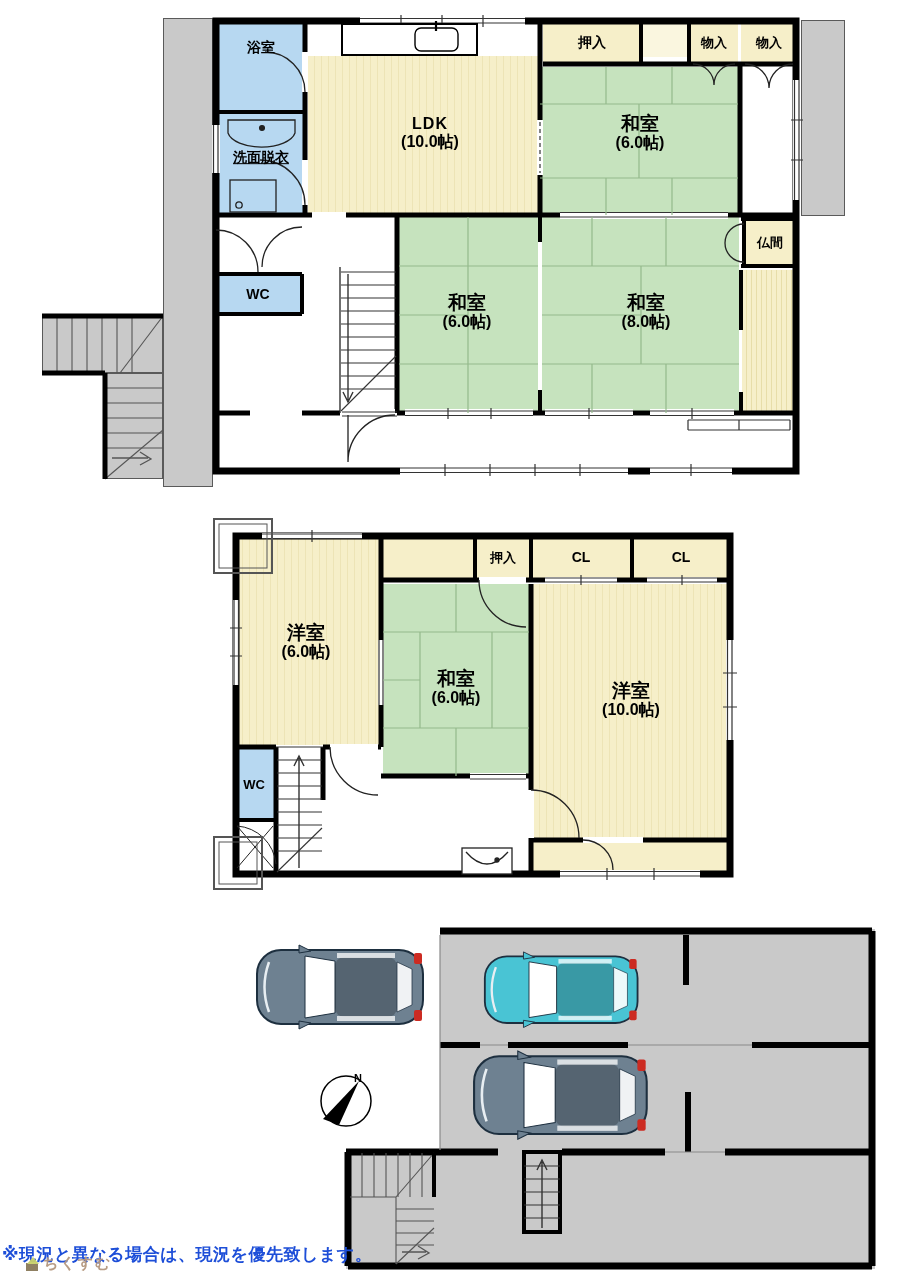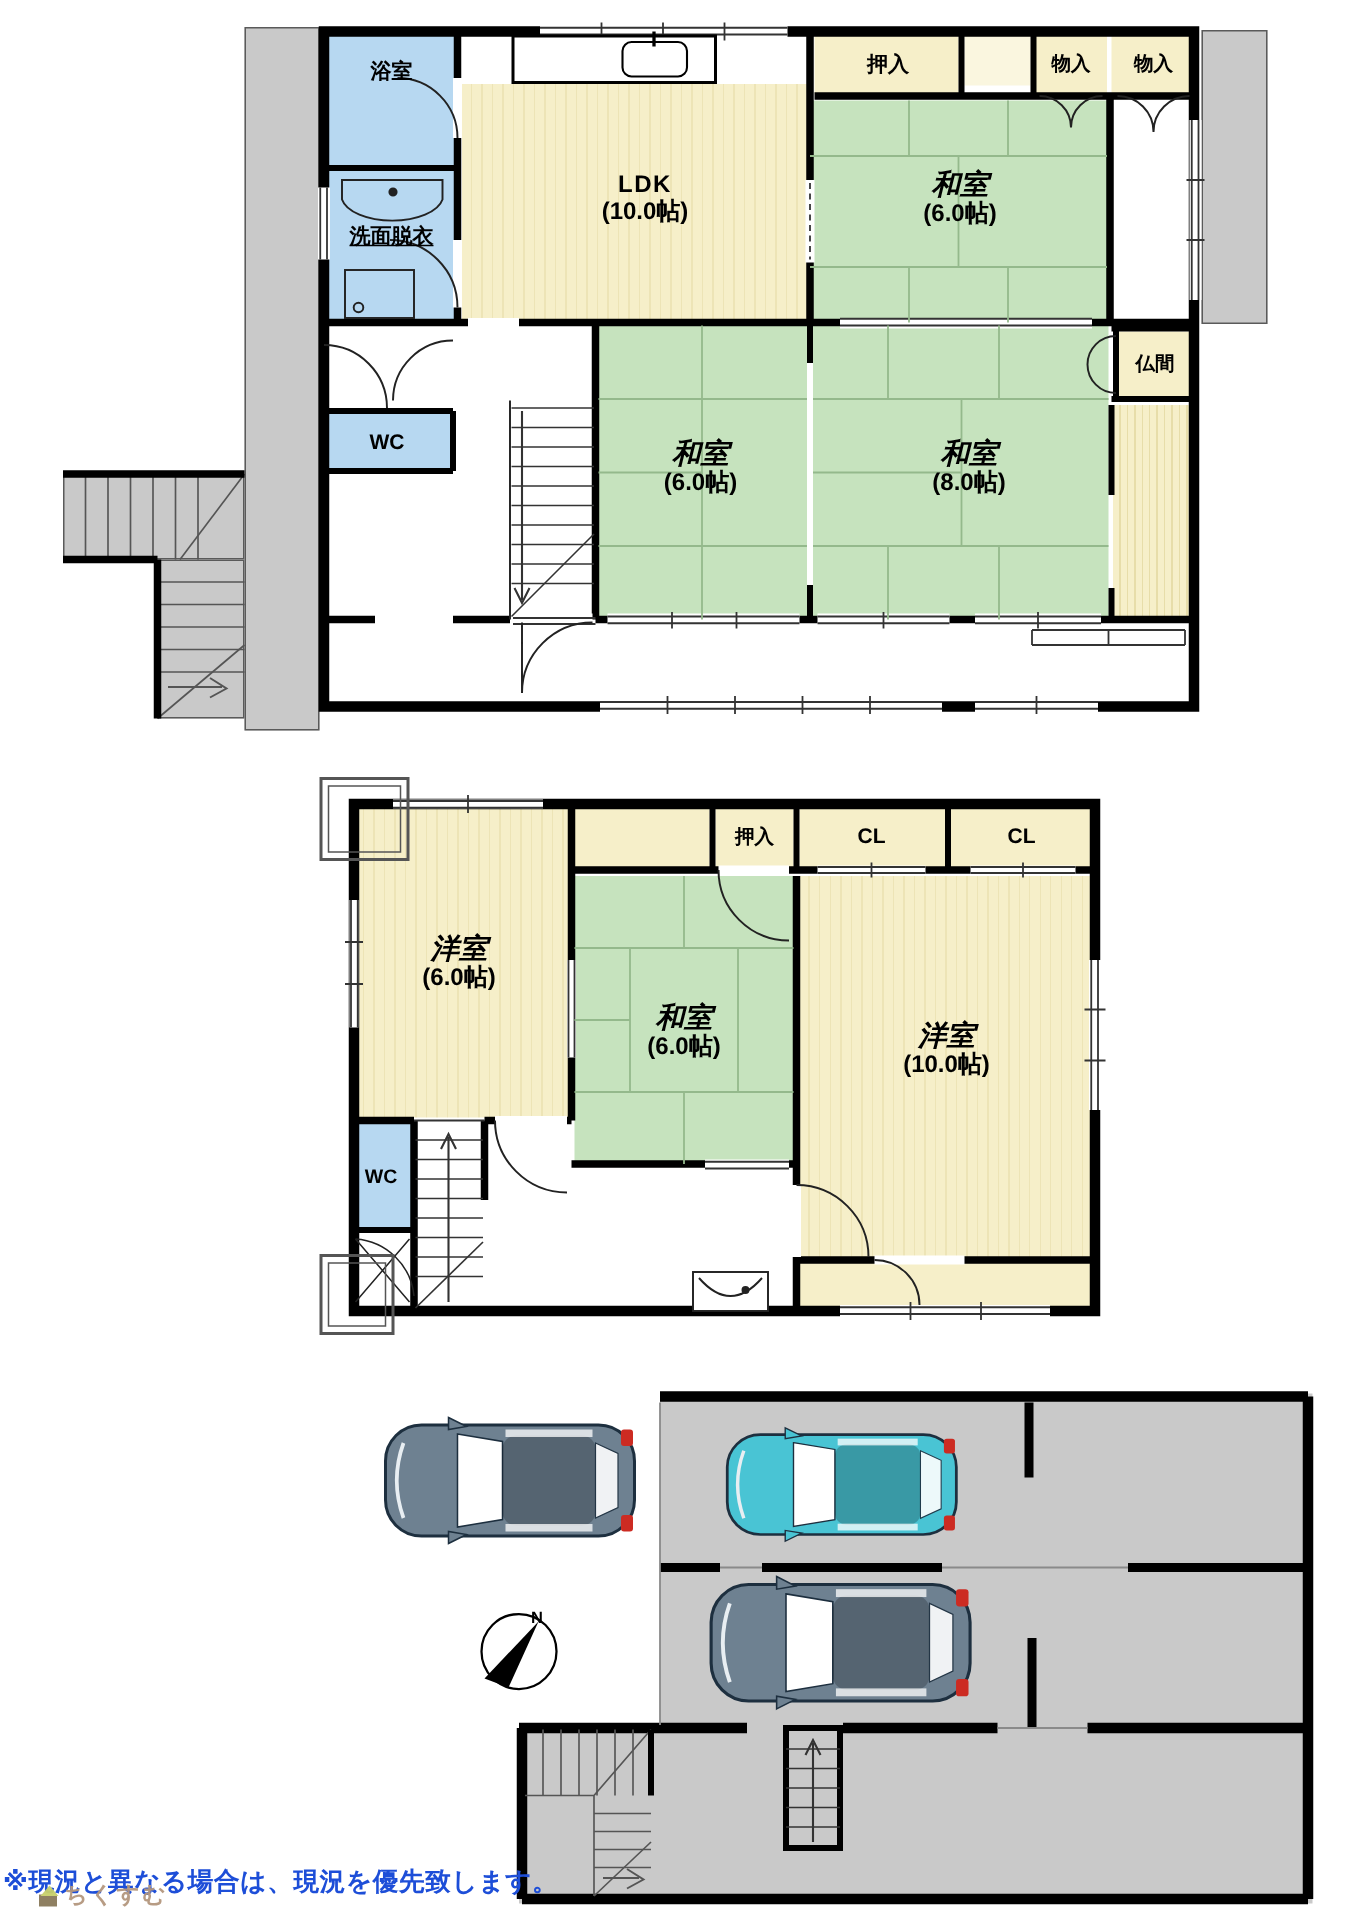--- a/index.html
+++ b/index.html
@@ -9,21 +9,21 @@
   .cream{background:repeating-linear-gradient(90deg,#f6efc9 0 6px,#ede4b6 6px 7px);}
   .cream-flat{background:#f6efc9;}
   .green{background:#c6e3be;}
   .blue{background:#b7d8f1;}
   .grayarea{background:#c9c9c9;border:1px solid #5a5a5a;box-sizing:border-box;}
   .whitearea{background:#ffffff;}
   .engawa{background:repeating-linear-gradient(90deg,#f6efc9 0 4px,#e7dda9 4px 5px);}
   svg.overlay{position:absolute;left:0;top:0;pointer-events:none;}
   .lbl{position:absolute;transform:translate(-50%,-50%);text-align:center;line-height:1.12;
        color:#000000;font-weight:bold;white-space:nowrap;z-index:30;}
-  .lbl .nm{font-size:19px;display:block;font-style:italic;}
+  .lbl .nm{font-size:19px;display:block;}
   .lbl .nm2{font-size:16px;display:block;letter-spacing:1px;}
   .lbl .sz{font-size:16px;display:block;}
   .lbl.sm{font-size:14px;}
   .lbl.xs{font-size:13px;}
   #footnote{position:absolute;left:2px;top:1243px;font-size:17px;font-weight:bold;color:#1d4ed8;
             z-index:40;letter-spacing:0.5px;}
   #watermark{position:absolute;left:26px;top:1254px;z-index:41;display:flex;align-items:center;
              color:#b4977e;font-size:15px;font-weight:bold;letter-spacing:2px;opacity:0.95;}
   #watermark .wm-logo{width:14px;height:14px;margin-right:3px;position:relative;display:inline-block;}
   #watermark .wm-logo::before{content:"";position:absolute;left:0;top:6px;width:12px;height:8px;background:#8a7a5a;}

